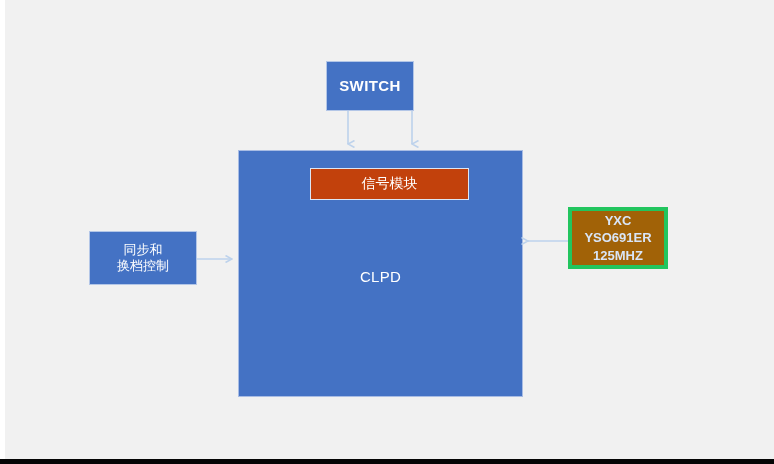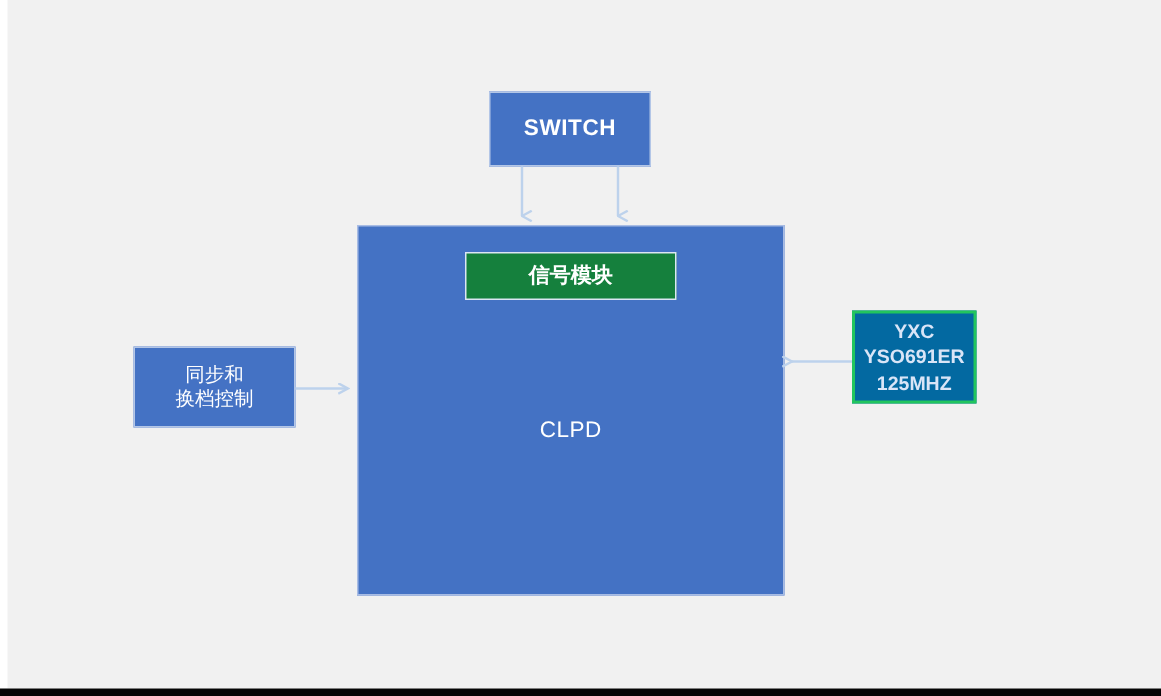--- a/index.html
+++ b/index.html
@@ -58,48 +58,48 @@
     border: 1px solid #a8bce4;
     color: #ffffff;
     font-size: 15px;
     letter-spacing: 0.3px;
     align-items: center;
     justify-content: center;
   }
   .clpd-label {
     position: absolute;
     left: 0;
-    top: 14px;
+    top: 4px;
     width: 100%;
     height: 100%;
     display: flex;
     align-items: center;
     justify-content: center;
     font-size: 15px;
     color: #ffffff;
   }
 
   
   .box-signal {
     left: 310px;
     top: 168px;
-    width: 141px;
+    width: 159px;
     height: 32px;
-    background: #15803d;
+    background: #c2410c;
     border: 1px solid #dce6f4;
     color: #ffffff;
     font-size: 14px;
-    font-weight: 700;
+    font-weight: 400;
   }
 
   
   .box-switch {
     left: 326px;
     top: 61px;
-    width: 108px;
+    width: 88px;
     height: 50px;
     background: #4472c4;
     border: 1px solid #b3c6e7;
     color: #ffffff;
     font-size: 15px;
     font-weight: bold;
     letter-spacing: 0.4px;
   }
 
   
@@ -112,24 +112,24 @@
     border: 1px solid #b3c6e7;
     color: #ffffff;
     font-size: 13px;
     font-weight: normal;
   }
 
   
   .box-osc {
     left: 568px;
     top: 207px;
-    width: 83px;
+    width: 100px;
     height: 62px;
-    background: #0369a1;
-    border: 2px solid #22c55e;
+    background: #a16207;
+    border: 4px solid #22c55e;
     color: #d9e5f7;
     font-size: 13px;
     font-weight: bold;
     line-height: 1.35;
   }
 
   
   .connectors {
     position: absolute;
     left: 0;

